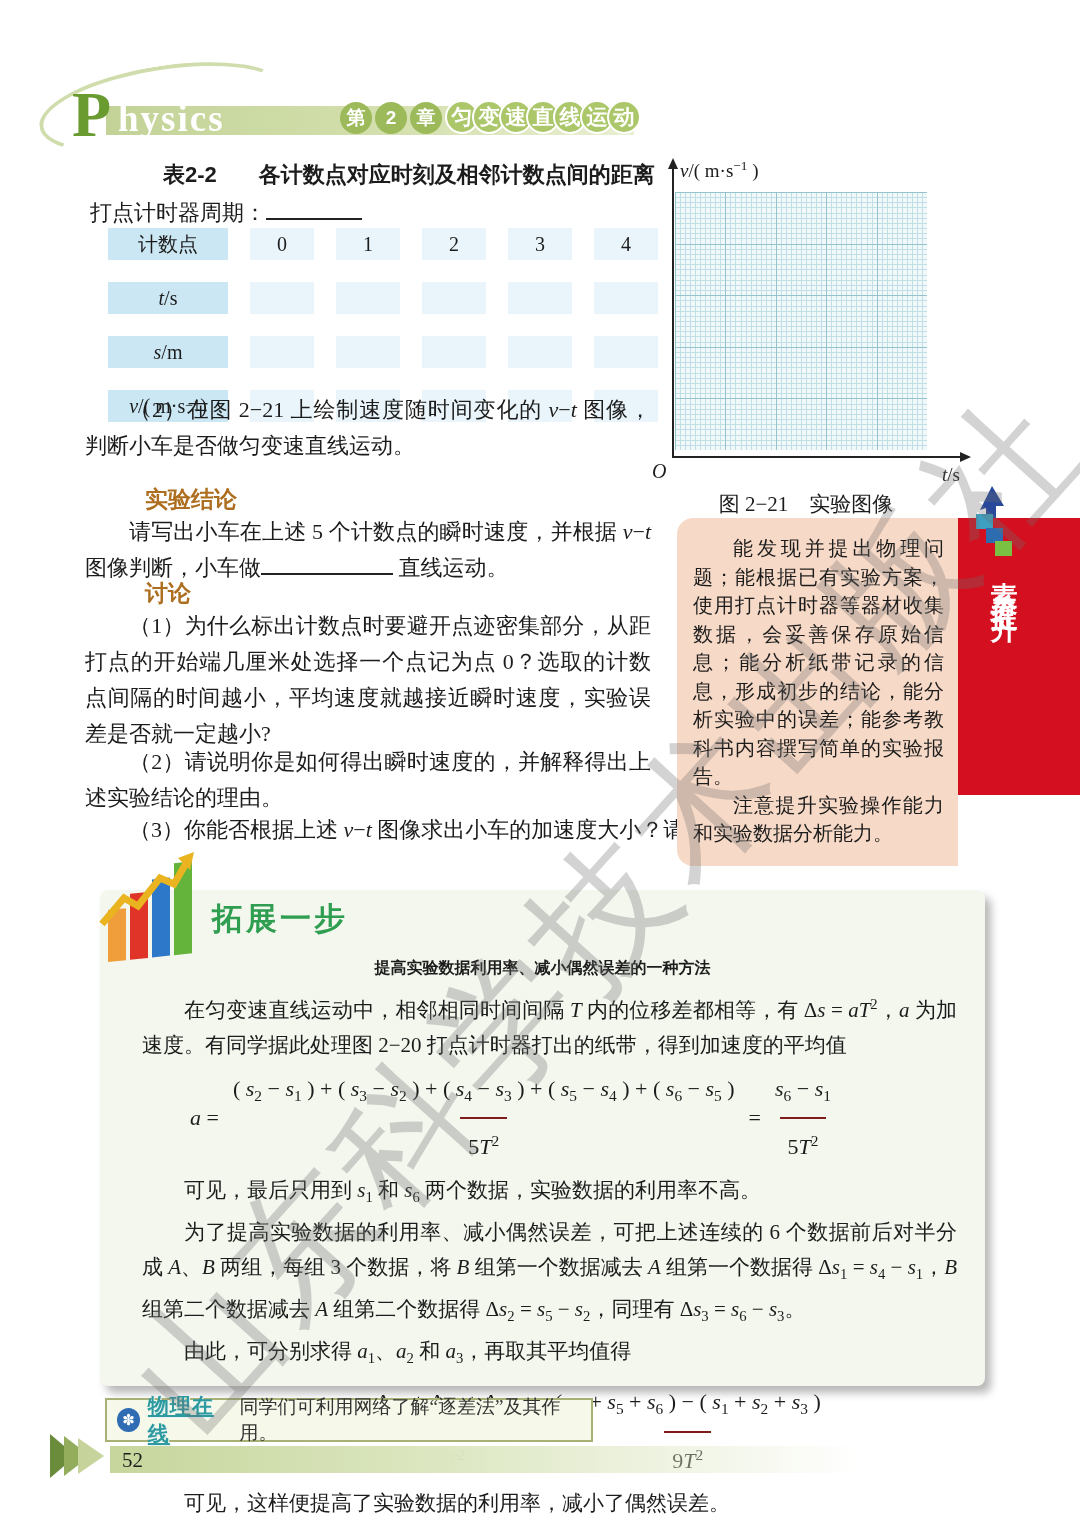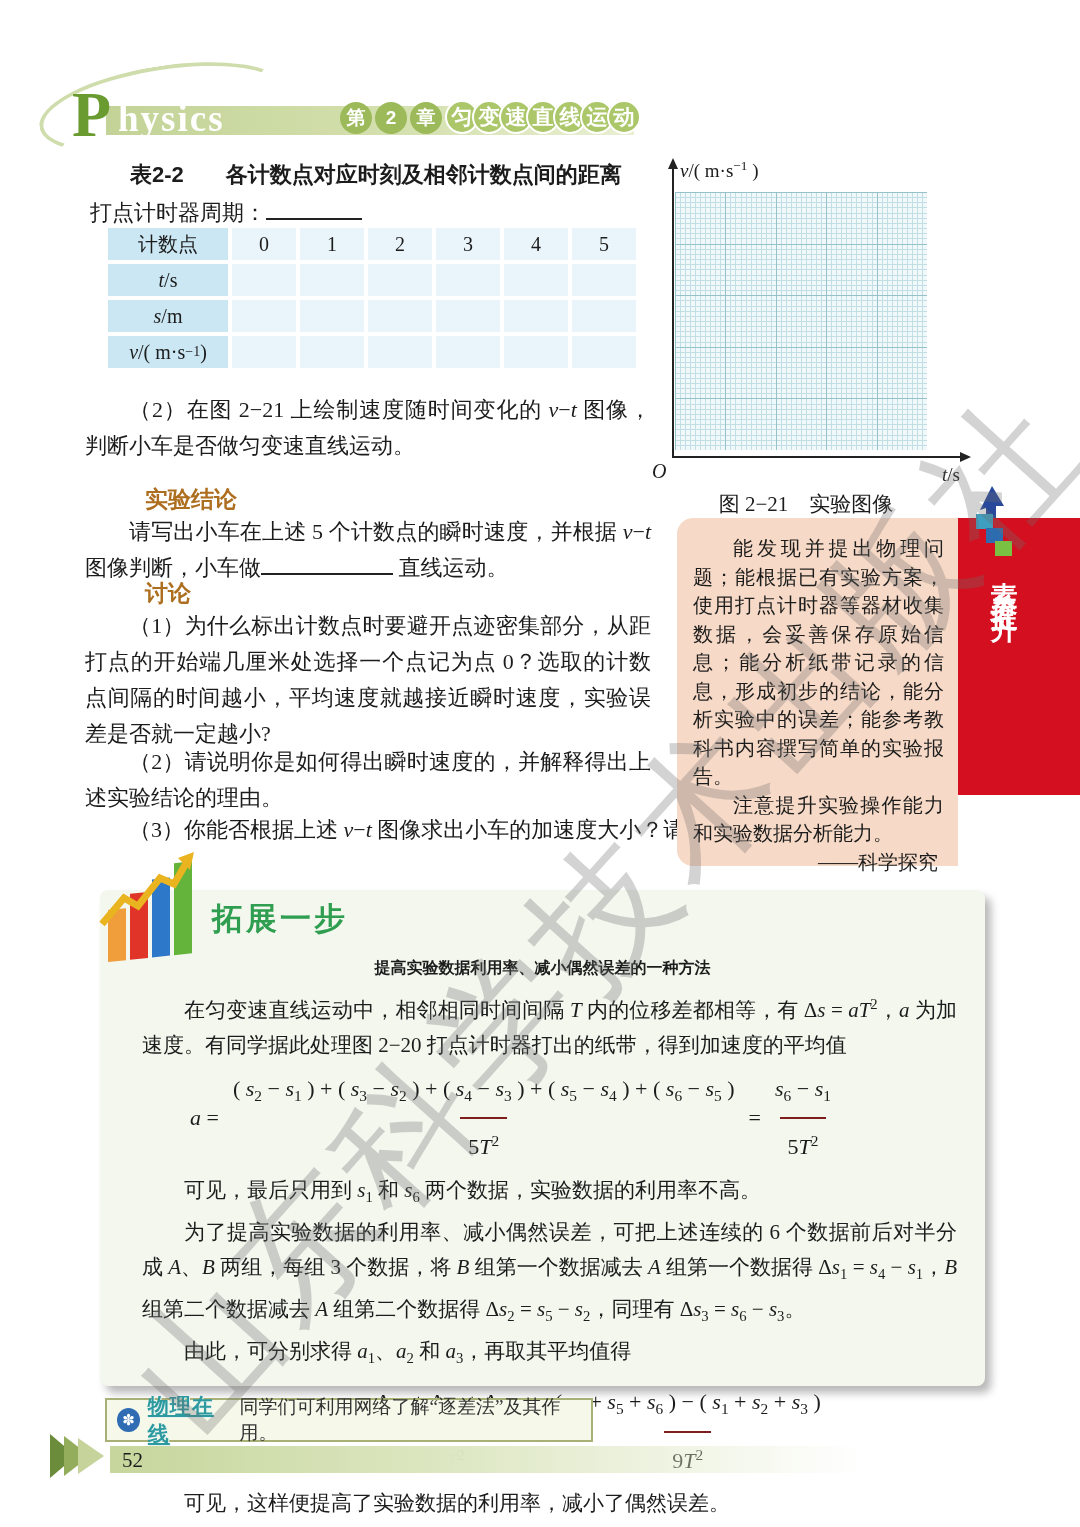--- a/index.html
+++ b/index.html
@@ -24,26 +24,26 @@
   .badge-row { position:absolute; left:340px; top:102px; display:flex; gap:3px; }
   .badge-row .c { width:32px; height:32px; border-radius:50%; background:#9cba5a;
     color:#fff; font-size:19px; font-weight:bold; display:flex; align-items:center;
     justify-content:center; }
   .title-row { position:absolute; left:452px; top:100px; display:flex; }
   .title-row .c { width:34px; height:34px; margin-left:-7px; border-radius:50%;
     background:#abc76a; border:2px solid #ffffff; color:#fff; font-size:21px;
     font-weight:bold; display:flex; align-items:center; justify-content:center; }
 
   
-  .tbl-caption { position:absolute; left:130px; top:160px; font-size:22px; font-weight:bold; }
+  .tbl-caption { position:absolute; left:163px; top:160px; font-size:22px; font-weight:bold; }
   .tbl-caption .lab { margin-right:42px; }
   .period-line { position:absolute; left:90px; top:198px; font-size:22px; }
   .blank { display:inline-block; border-bottom:2px solid #222; height:4px; vertical-align:baseline; }
   .dtable { position:absolute; left:108px; top:228px; display:grid;
-    grid-template-columns:120px repeat(6,64px); grid-auto-rows:32px; gap:4px; font-size:20px; }
+    grid-template-columns:120px repeat(6,64px); grid-auto-rows:32px; gap:22px; font-size:20px; }
   .dtable .lab { background:#cbe7f3; display:flex; align-items:center; justify-content:center; }
   .dtable .cell { background:#e9f5fa; display:flex; align-items:center; justify-content:center; }
 
   
   .graph { position:absolute; left:646px; top:156px; width:330px; height:356px; }
   .graph .ylab { position:absolute; left:34px; top:2px; font-size:19px; }
   .graph .yaxis { position:absolute; left:26px; top:12px; width:2px; height:290px; background:#222; }
   .graph .arr-up { position:absolute; left:22px; top:2px; width:0; height:0;
     border-left:5px solid transparent; border-right:5px solid transparent;
     border-bottom:11px solid #222; }
@@ -200,21 +200,20 @@
   <div class="para" style="top:514px">请写出小车在上述 5 个计数点的瞬时速度，并根据 <i>v</i>−<i>t</i> 图像判断，小车做<span class="blank-line"></span> 直线运动。</div>
 
   <div class="hding sans" style="top:578px">讨论</div>
   <div class="para" style="top:608px">（1）为什么标出计数点时要避开点迹密集部分，从距打点的开始端几厘米处选择一个点记为点 0？选取的计数点间隔的时间越小，平均速度就越接近瞬时速度，实验误差是否就一定越小?</div>
   <div class="para" style="top:744px">（2）请说明你是如何得出瞬时速度的，并解释得出上述实验结论的理由。</div>
   <div class="para" style="top:812px; width:920px">（3）你能否根据上述 <i>v</i>−<i>t</i> 图像求出小车的加速度大小？请试一试。</div>
 
   <div class="pinkbox">
     <p>能发现并提出物理问题；能根据已有实验方案，使用打点计时器等器材收集数据，会妥善保存原始信息；能分析纸带记录的信息，形成初步的结论，能分析实验中的误差；能参考教科书内容撰写简单的实验报告。</p>
     <p>注意提升实验操作能力和实验数据分析能力。</p>
-    <p class="attr">——科学探究</p>
   </div>
   <div class="redband"></div>
   <div class="blocks-icon">
     <svg width="62" height="80" viewBox="0 0 62 80">
       <polygon points="18,26 30,2 42,22 34,22 34,34 24,34 24,24" fill="#27489b"></polygon>
       <rect x="14" y="30" width="17" height="15" fill="#3e9fc0"></rect>
       <rect x="24" y="44" width="17" height="15" fill="#2e6cb0"></rect>
       <rect x="33" y="57" width="17" height="15" fill="#79c043"></rect>
     </svg>
   </div>

